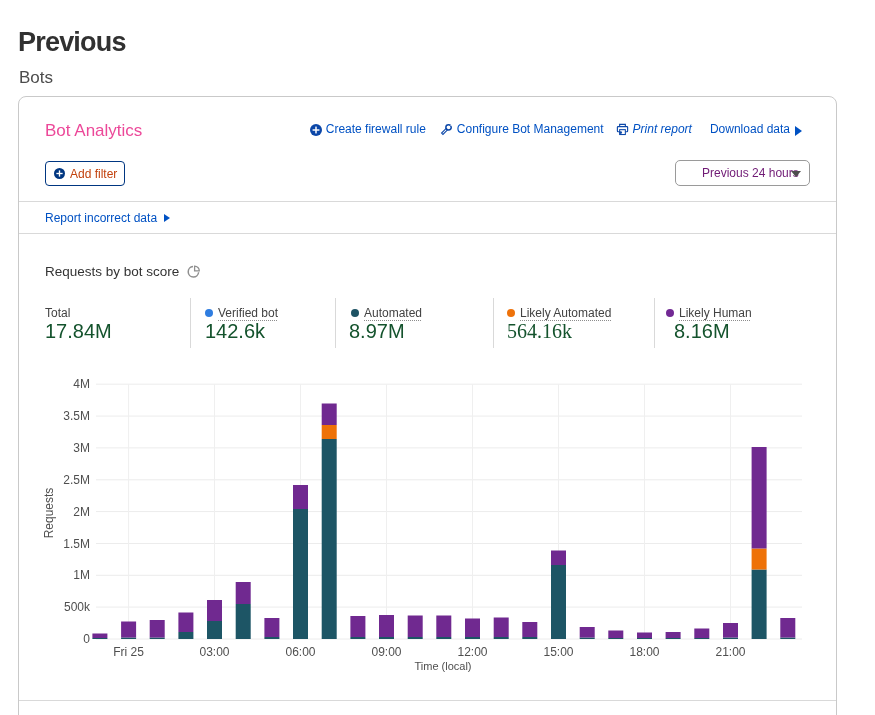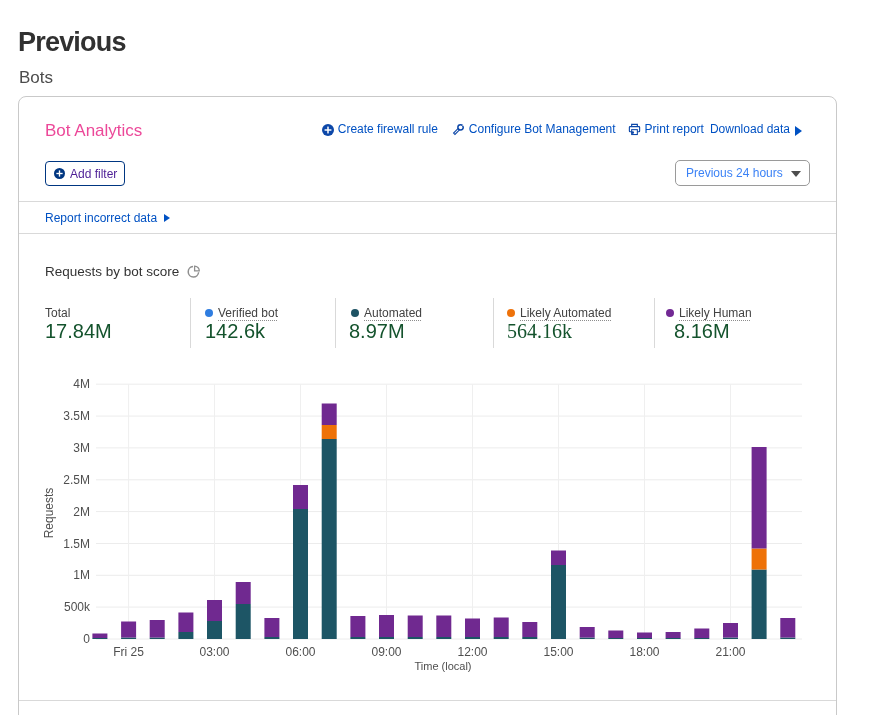--- a/index.html
+++ b/index.html
@@ -6,23 +6,23 @@
   body{font-family:"Liberation Sans",sans-serif;position:relative;}
   .abs{position:absolute;}
   .h1{left:18px;top:27px;font-size:27px;font-weight:700;color:#313131;letter-spacing:-0.8px;}
   .sub{left:19px;top:60px;font-size:17px;color:#4c4c4c;margin-top:8px;}
   .card{left:18px;top:96px;width:817px;height:700px;border:1px solid #c9c9c9;border-radius:8px;}
   .cardtitle{left:45px;top:121px;font-size:17px;color:#ec4899;}
   .links{right:73px;top:122px;display:flex;align-items:center;font-size:12px;color:#0051c3;white-space:nowrap;}
   .links .it{display:flex;align-items:flex-end;margin-right:14px;}
   .links .it:last-child{margin-right:0;}
   .links svg{margin-right:4px;}
-  .btn{left:45px;top:161px;width:80px;height:25px;box-sizing:border-box;border:1px solid #003681;border-radius:4px;display:flex;align-items:center;padding-left:8px;font-size:12px;color:#4c1d95;background:#fff;}
+  .btn{left:45px;top:161px;width:80px;height:25px;box-sizing:border-box;border:1px solid #003681;border-radius:4px;display:flex;align-items:center;padding-left:8px;font-size:12px;color:#c2410c;background:#fff;}
   .btn svg{margin-right:5px;}
-  .dd{left:675px;top:160px;width:135px;height:26px;box-sizing:border-box;border-radius:5px;border:1px solid #9a9a9a;display:flex;align-items:center;font-size:12px;color:#3b82f6;background:#fff;padding-left:10px;}
+  .dd{left:675px;top:160px;width:135px;height:26px;box-sizing:border-box;border-radius:5px;border:1px solid #9a9a9a;display:flex;align-items:center;font-size:12px;color:#701a75;background:#fff;padding-left:26px;}
   .dd .caret{position:absolute;right:8px;top:10px;width:0;height:0;border-left:5px solid transparent;border-right:5px solid transparent;border-top:6px solid #4d4d4d;}
   .hr{height:1px;background:#d9d9d9;left:19px;width:817px;}
   .report{left:45px;top:211px;font-size:12px;color:#0051c3;display:flex;align-items:center;}
   .sectitle{left:45px;top:264px;font-size:13.5px;color:#333;}
   .stat-label{font-size:12px;color:#424242;top:306px;}
   .dotted{text-decoration:underline dotted #8d8d8d;text-underline-offset:3px;}
   .stat-val{font-size:20px;color:#14532d;top:320px;}
   .vline{width:1px;background:#d9d9d9;top:298px;height:50px;}
   .dot{width:8px;height:8px;border-radius:50%;top:309px;}
   .tri{width:0;height:0;border-top:4.5px solid transparent;border-bottom:4.5px solid transparent;border-left:6px solid #0051c3;}
@@ -42,21 +42,21 @@
         <rect x="2.8" y="5.7" width="7.4" height="1.6" fill="#fff"></rect>
       </svg>
       Create firewall rule</span>
     <span class="it" style="margin-right:12px;">
       <svg width="13" height="13" viewBox="0 0 14 14" fill="none">
         <circle cx="9.2" cy="4.7" r="2.9" stroke="#0c47a8" stroke-width="1.6"></circle>
         <path d="M10.9 2.2 L13.4 0.8 L12.2 3.9 Z" fill="#fff"></path>
         <path d="M6.6 5.9 L8.1 7.4 L3.2 12.3 L1.7 10.8 Z" stroke="#0c47a8" stroke-width="1.2"></path>
       </svg>
       Configure Bot Management</span>
-    <span class="it" style="margin-right:6px;">
+    <span class="it" style="margin-right:18px;font-style:italic;">
       <svg width="13" height="13" viewBox="0 0 16 16" fill="none" stroke="#0c47a8" stroke-width="1.4">
         <path d="M4.5 4.5 V1.7 H11.5 V4.5"></path>
         <rect x="1.7" y="4.5" width="12.6" height="6.2" rx="0.8"></rect>
         <rect x="4.5" y="8.2" width="7" height="6" fill="#fff" stroke-width="1.3"></rect>
         <circle cx="5.8" cy="11.8" r="1.6" fill="#0c47a8" stroke="none"></circle>
       </svg>
       Print report</span>
     <span class="it">Download data <span class="tri" style="margin-left:5px;border-top-width:5px;border-bottom-width:5px;border-left-width:7.5px;"></span></span>
   </div>
 

